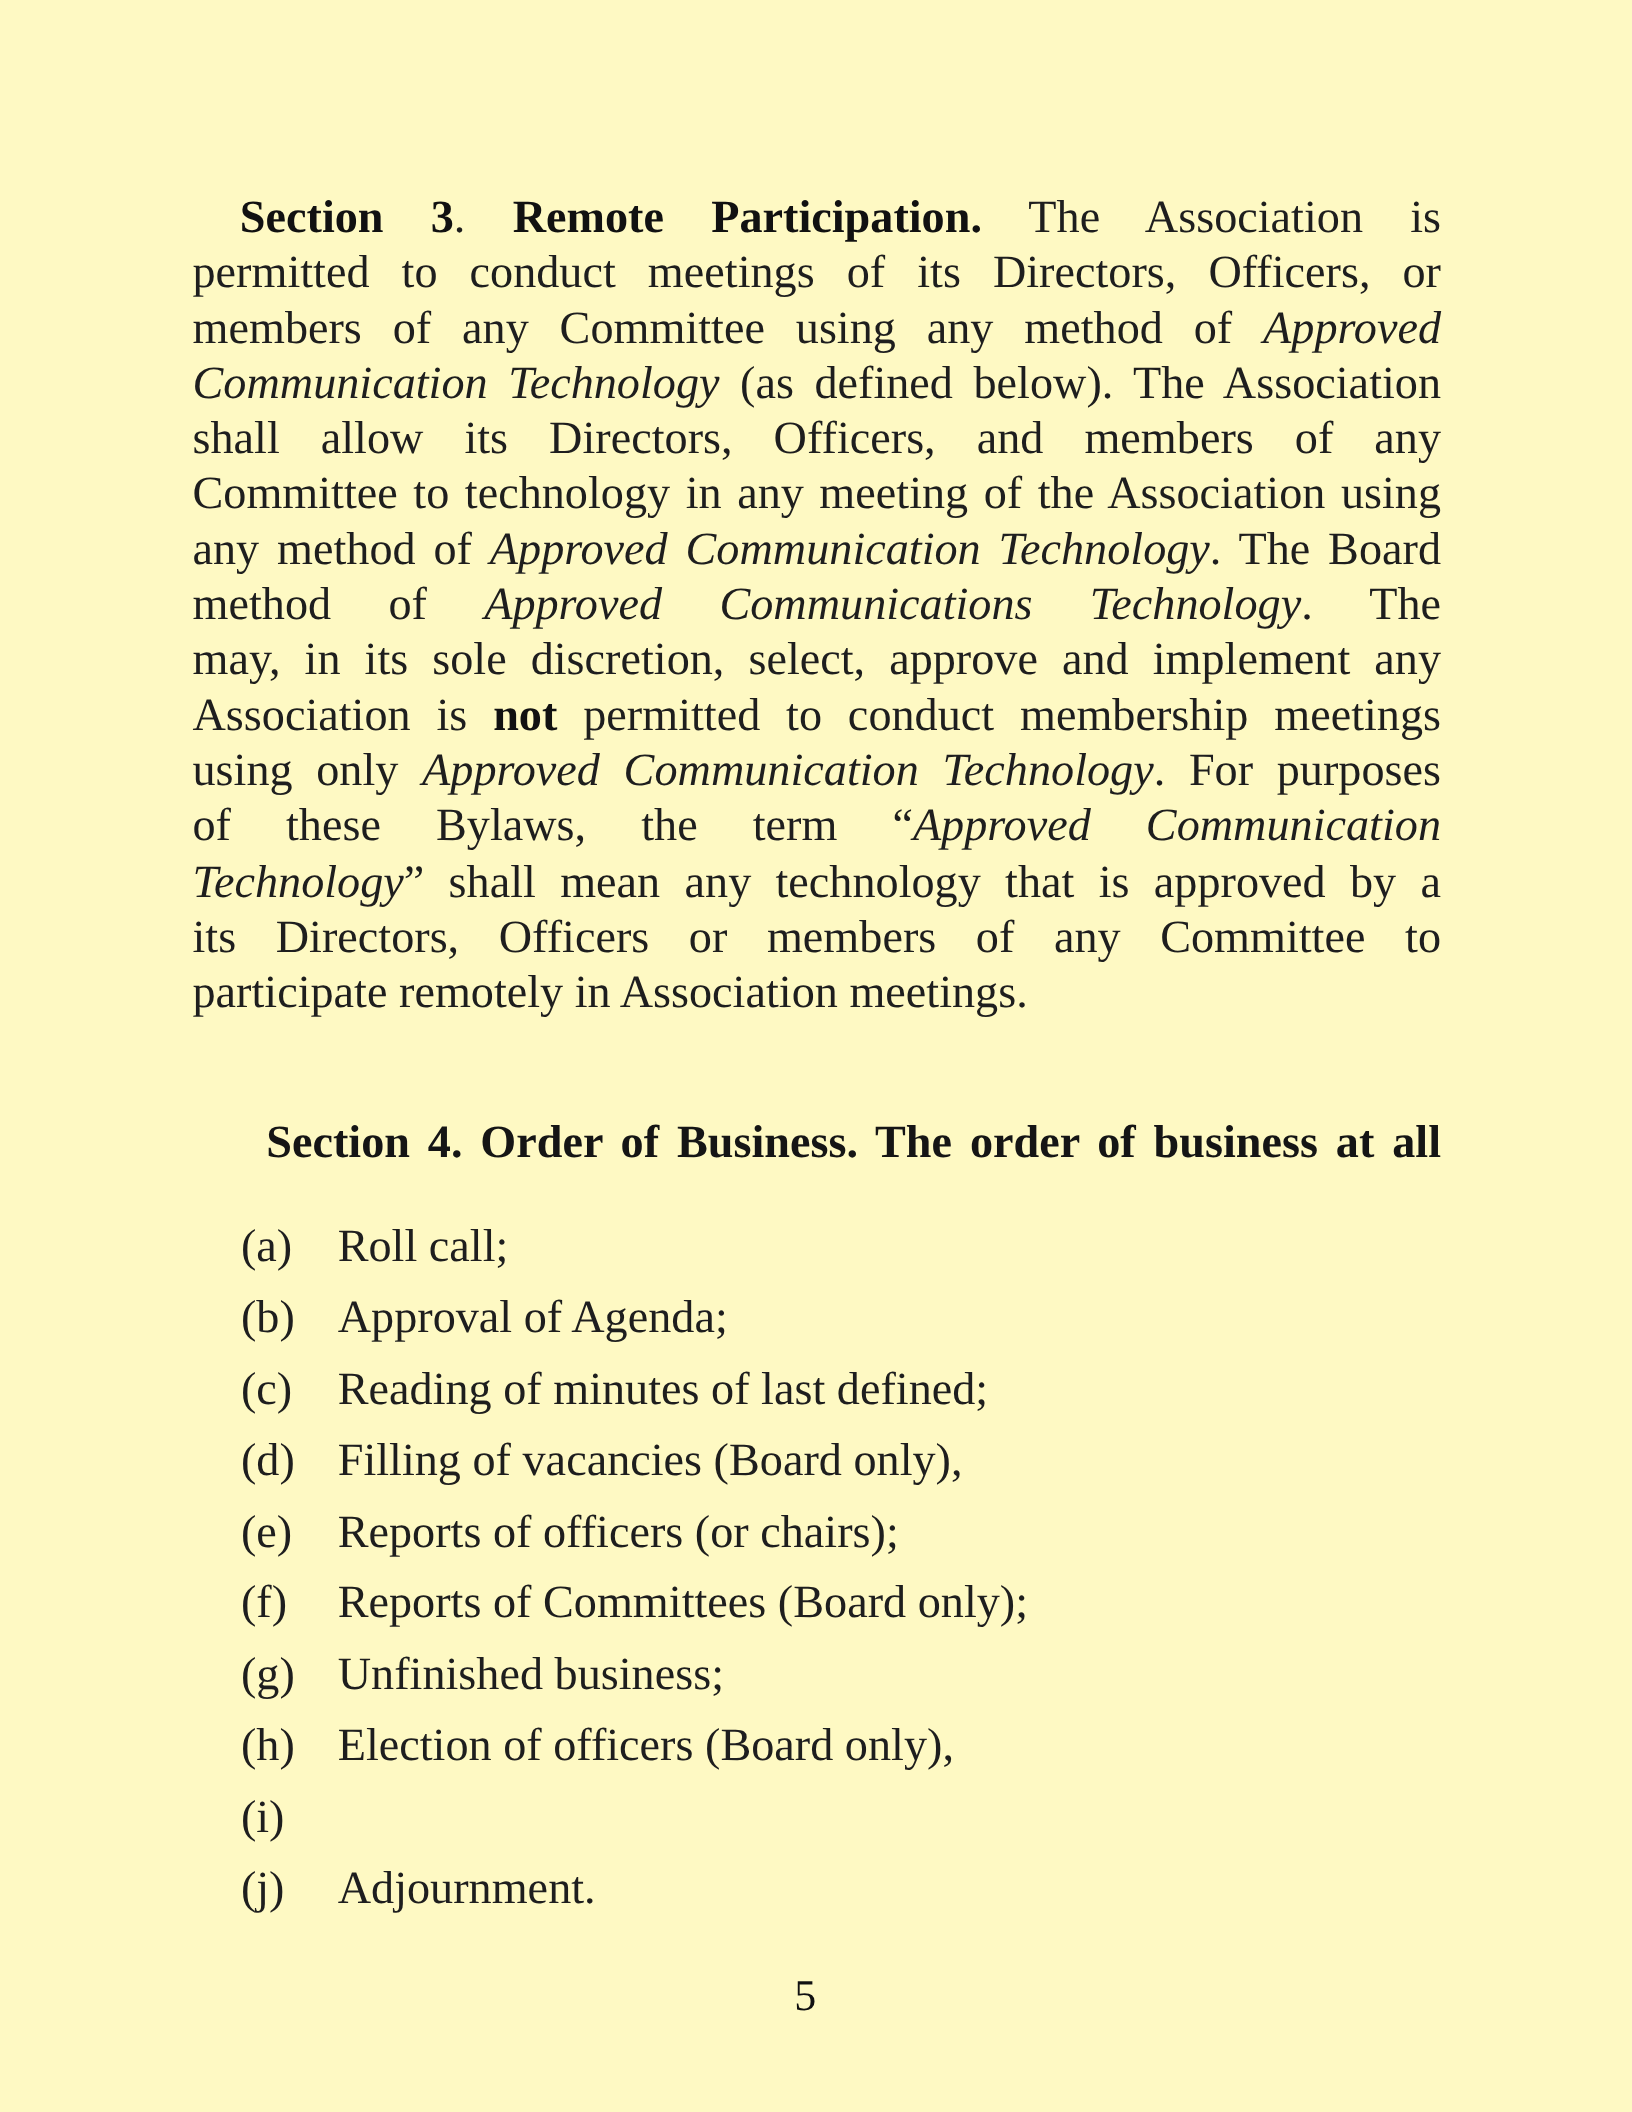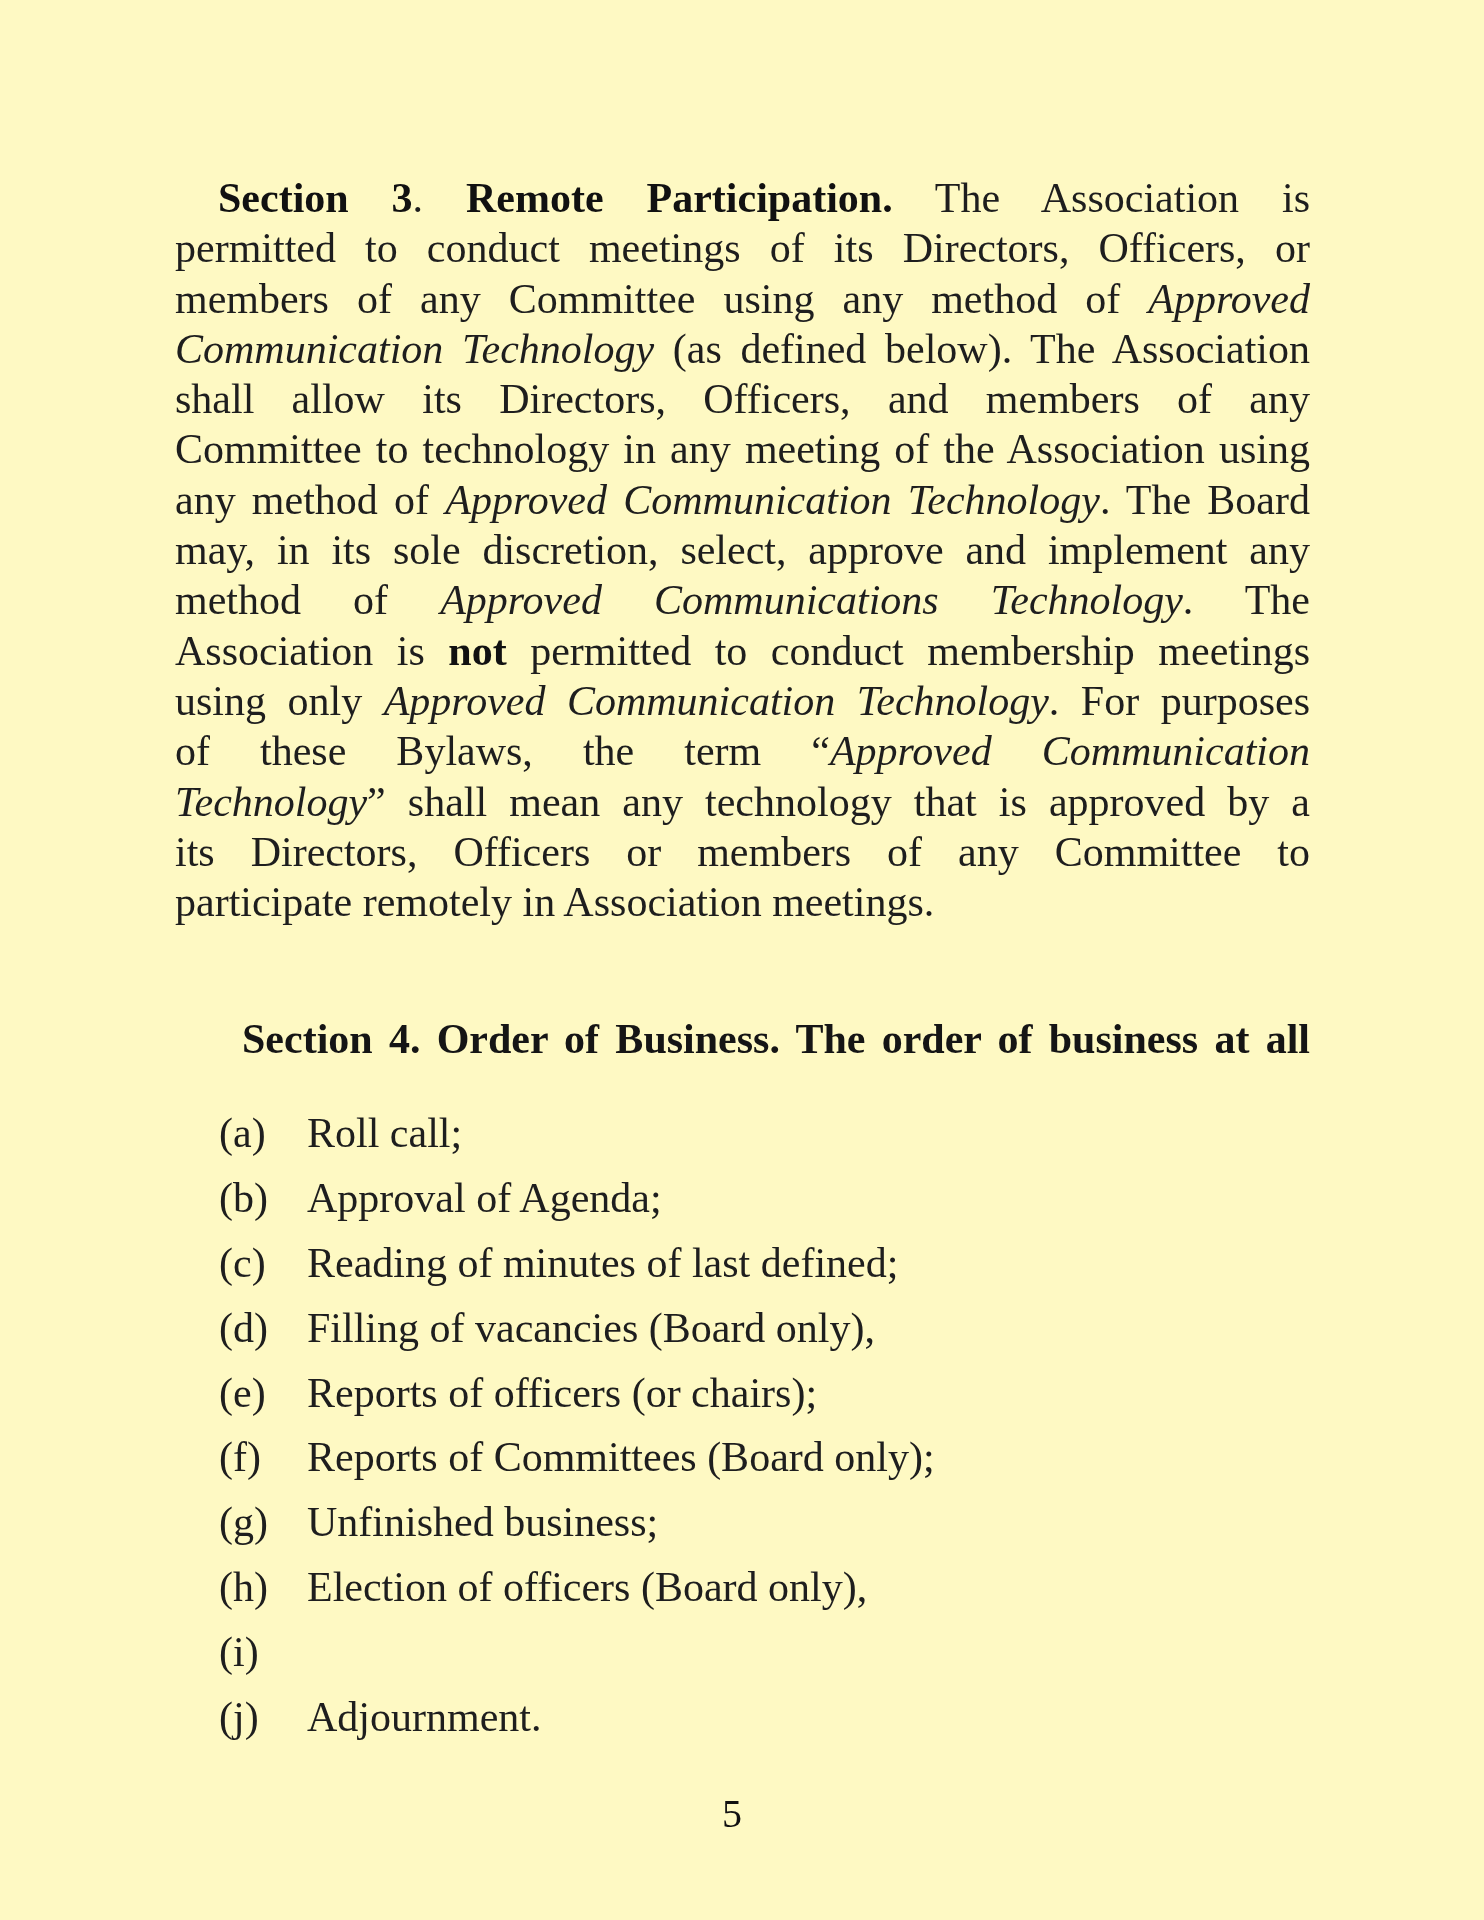--- a/index.html
+++ b/index.html
@@ -86,22 +86,22 @@
 <div class="page">
 
   <div class="para" id="sec3">
       <span class="line indent-s3"><span class="b">Section 3</span><span>. </span><span class="b">Remote Participation.</span><span> The Association is</span></span>
       <span class="line"><span>permitted to conduct meetings of its Directors, Officers, or</span></span>
       <span class="line"><span>members of any Committee using any method of </span><span class="i">Approved</span></span>
       <span class="line"><span class="i">Communication Technology</span><span> (as defined below). The Association</span></span>
       <span class="line"><span>shall allow its Directors, Officers, and members of any</span></span>
       <span class="line"><span>Committee to technology in any meeting of the Association using</span></span>
       <span class="line"><span>any method of </span><span class="i">Approved Communication Technology</span><span>. The Board</span></span>
+      <span class="line"><span>method of </span><span class="i">Approved Communications Technology</span><span>. The</span></span>
       <span class="line"><span>may, in its sole discretion, select, approve and implement any</span></span>
-      <span class="line"><span>method of </span><span class="i">Approved Communications Technology</span><span>. The</span></span>
       <span class="line"><span>Association is </span><span class="b">not</span><span> permitted to conduct membership meetings</span></span>
       <span class="line"><span>using only </span><span class="i">Approved Communication Technology</span><span>. For purposes</span></span>
       <span class="line"><span>of these Bylaws, the term “</span><span class="i">Approved Communication</span></span>
       <span class="line"><span class="i">Technology</span><span>” shall mean any technology that is approved by a</span></span>
       <span class="line"><span>its Directors, Officers or members of any Committee to</span></span>
       <span class="line last"><span>participate remotely in Association meetings.</span></span>
     </div>
 
   <div class="para" id="sec4">
       <span class="line indent-s4"><span>Section 4. Order of Business. The order of business at all</span></span>

